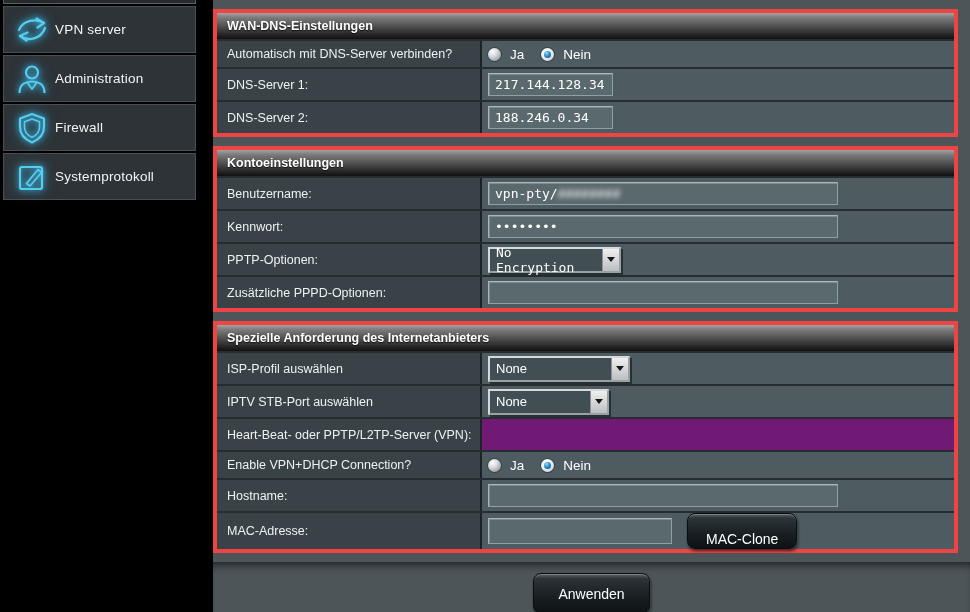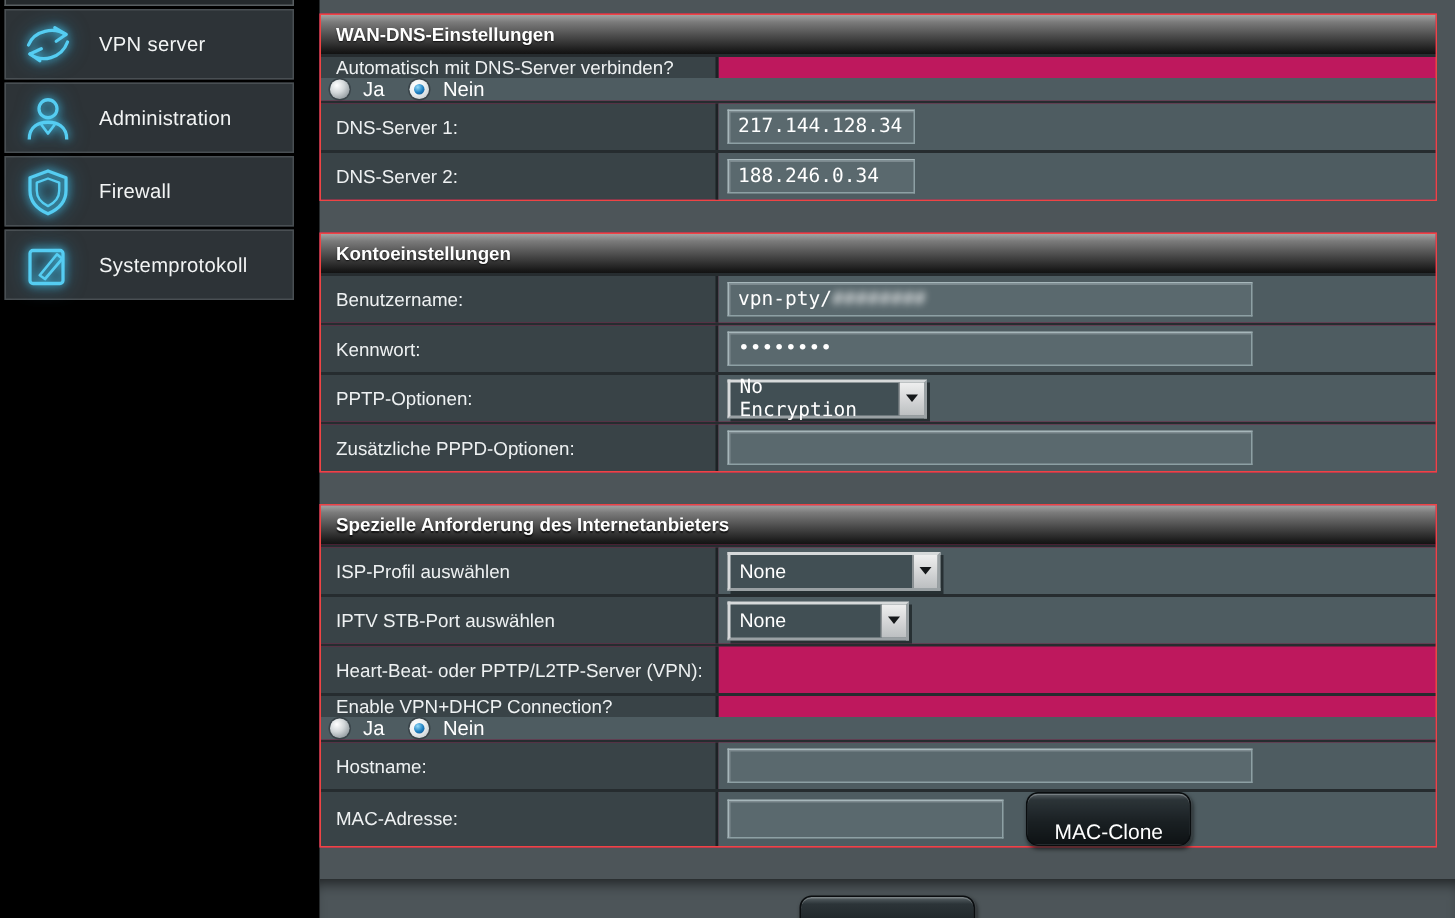--- a/index.html
+++ b/index.html
@@ -4,34 +4,34 @@
 <style>
   * { margin:0; padding:0; box-sizing:border-box; }
   html,body { width:970px; height:612px; background:#000; overflow:hidden;
               font-family:"Liberation Sans", sans-serif; }
   .stage { position:relative; width:970px; height:612px; background:#000; }
 
   
   .sidebar { position:absolute; left:0; top:0; width:198px; }
   .side-stub { height:4px; margin:0 2px 2px 3px; border:1px solid #585e61; border-top:none; background:#24292c; }
   .side-item { height:47px; margin:2px 2px 0 3px; background:#2d3337; border:1px solid #494f53;
-               display:flex; align-items:center; gap:15px; padding-left:9px; cursor:pointer; }
+               display:flex; align-items:center; gap:4px; padding-left:9px; cursor:pointer; }
   .side-item .lbl { color:#f2f4f4; font-size:13.5px; letter-spacing:.2px; }
   .side-icon { width:38px; height:36px; display:flex; align-items:center; justify-content:center; }
   .side-icon svg { filter: drop-shadow(0 0 3px rgba(70,200,240,.95)) drop-shadow(0 0 6px rgba(40,160,210,.55)); }
 
   
   .main { position:absolute; left:213px; top:0; width:757px; height:612px;
           background:#4d5559; padding:9px 12px 0 0; }
-  .section { border:1px solid #ef4444; margin-bottom:21px; background:#be185d; }
+  .section { border:4px solid #ef4444; margin-bottom:9px; background:#701a75; }
   .sec-header { height:26px; display:flex; align-items:center; padding-left:10px;
                 background:linear-gradient(180deg,#a2a2a2 0%, #7b7b7b 18%, #4a4a4a 55%, #1a1a1a 92%, #121212 100%);
                 color:#fff; font-size:12.5px; font-weight:bold; text-shadow:0 1px 1px rgba(0,0,0,.7); }
   .row { display:flex; border-top:2px solid #262c2f; min-height:33px; }
-  .row.radio-row { min-height:28px;flex-direction:column; }
+  .row.radio-row { min-height:28px; }
   .row.tall { min-height:38px; }
   .cell { display:flex; align-items:center; }
   .cell.label { width:265px; background:#394347; border-right:2px solid #1d2225;
                 padding-left:10px; color:#eef1f2; font-size:12.5px; }
   .cell.value { flex:1; background:#4e5c61; padding-left:6px; gap:9px; }
 
   
   .txt { height:23px; background:#5a696e; border:1px solid #a6b6ba;
          border-right-color:#8da0a4; border-bottom-color:#8da0a4;
          color:#fff; font:13px "DejaVu Sans Mono", monospace; padding:0 6px;

